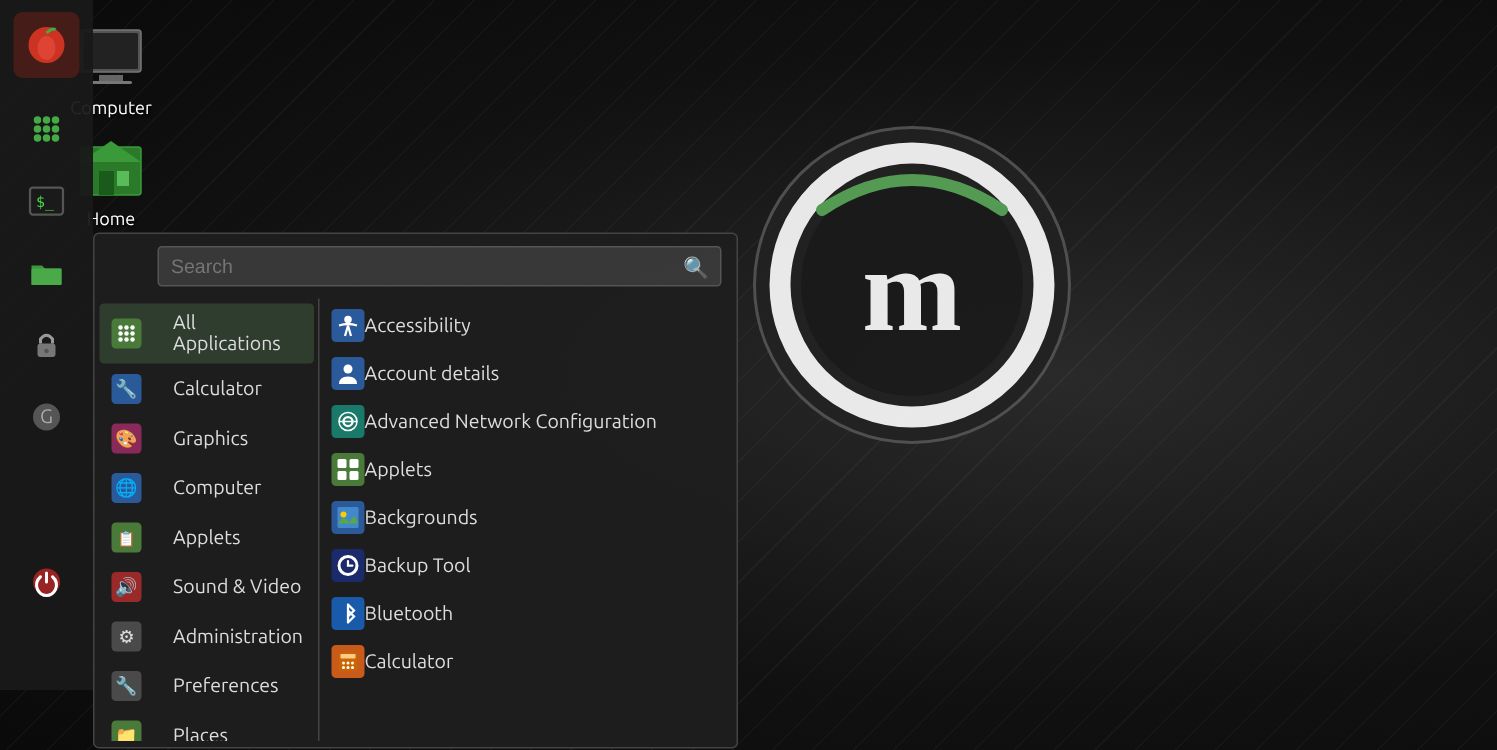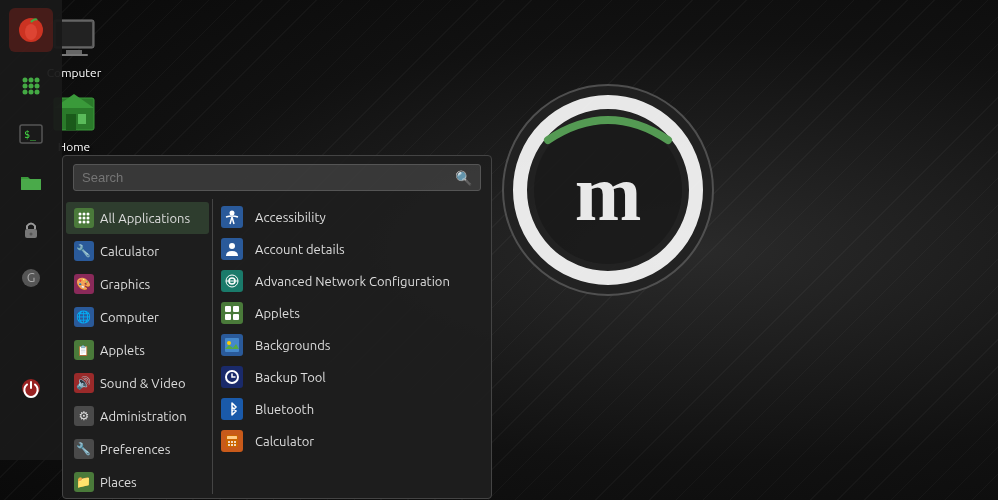--- a/index.html
+++ b/index.html
@@ -121,20 +121,21 @@
       background: rgba(255,255,255,0.12);
       border: 1px solid #555;
       border-radius: 3px;
       color: #ccc;
       padding: 5px 30px 5px 8px;
       font-size: 13px;
       outline: none;
     }
     .menu-search-wrap {
       position: relative;
+      margin-left: 32px;
     }
     .menu-search-wrap .search-icon {
       position: absolute;
       right: 8px;
       top: 50%;
       transform: translateY(-50%);
       color: #aaa;
       font-size: 14px;
     }
 
@@ -160,33 +161,33 @@
     .menu-right::-webkit-scrollbar { width: 4px; }
     .menu-right::-webkit-scrollbar-thumb { background: #555; }
 
     .menu-cat {
       display: flex;
       align-items: center;
       padding: 6px 8px;
       cursor: pointer;
       border-radius: 3px;
       margin: 1px 3px;
-      gap: 6px;
+      gap: 21px;
       color: #ddd;
       font-size: 13px;
     }
     .menu-cat:hover, .menu-cat.active { background: rgba(255,255,255,0.12); }
     .menu-cat.active { background: rgba(100,160,100,0.25); }
 
     .menu-app {
       display: flex;
       align-items: center;
       padding: 5px 8px;
       cursor: pointer;
-      gap: 12px;
+      gap: 0;
       color: #ddd;
       font-size: 13px;
     }
 
     .cat-icon {
       width: 20px;
       height: 20px;
       border-radius: 3px;
       display: flex;
       align-items: center;

